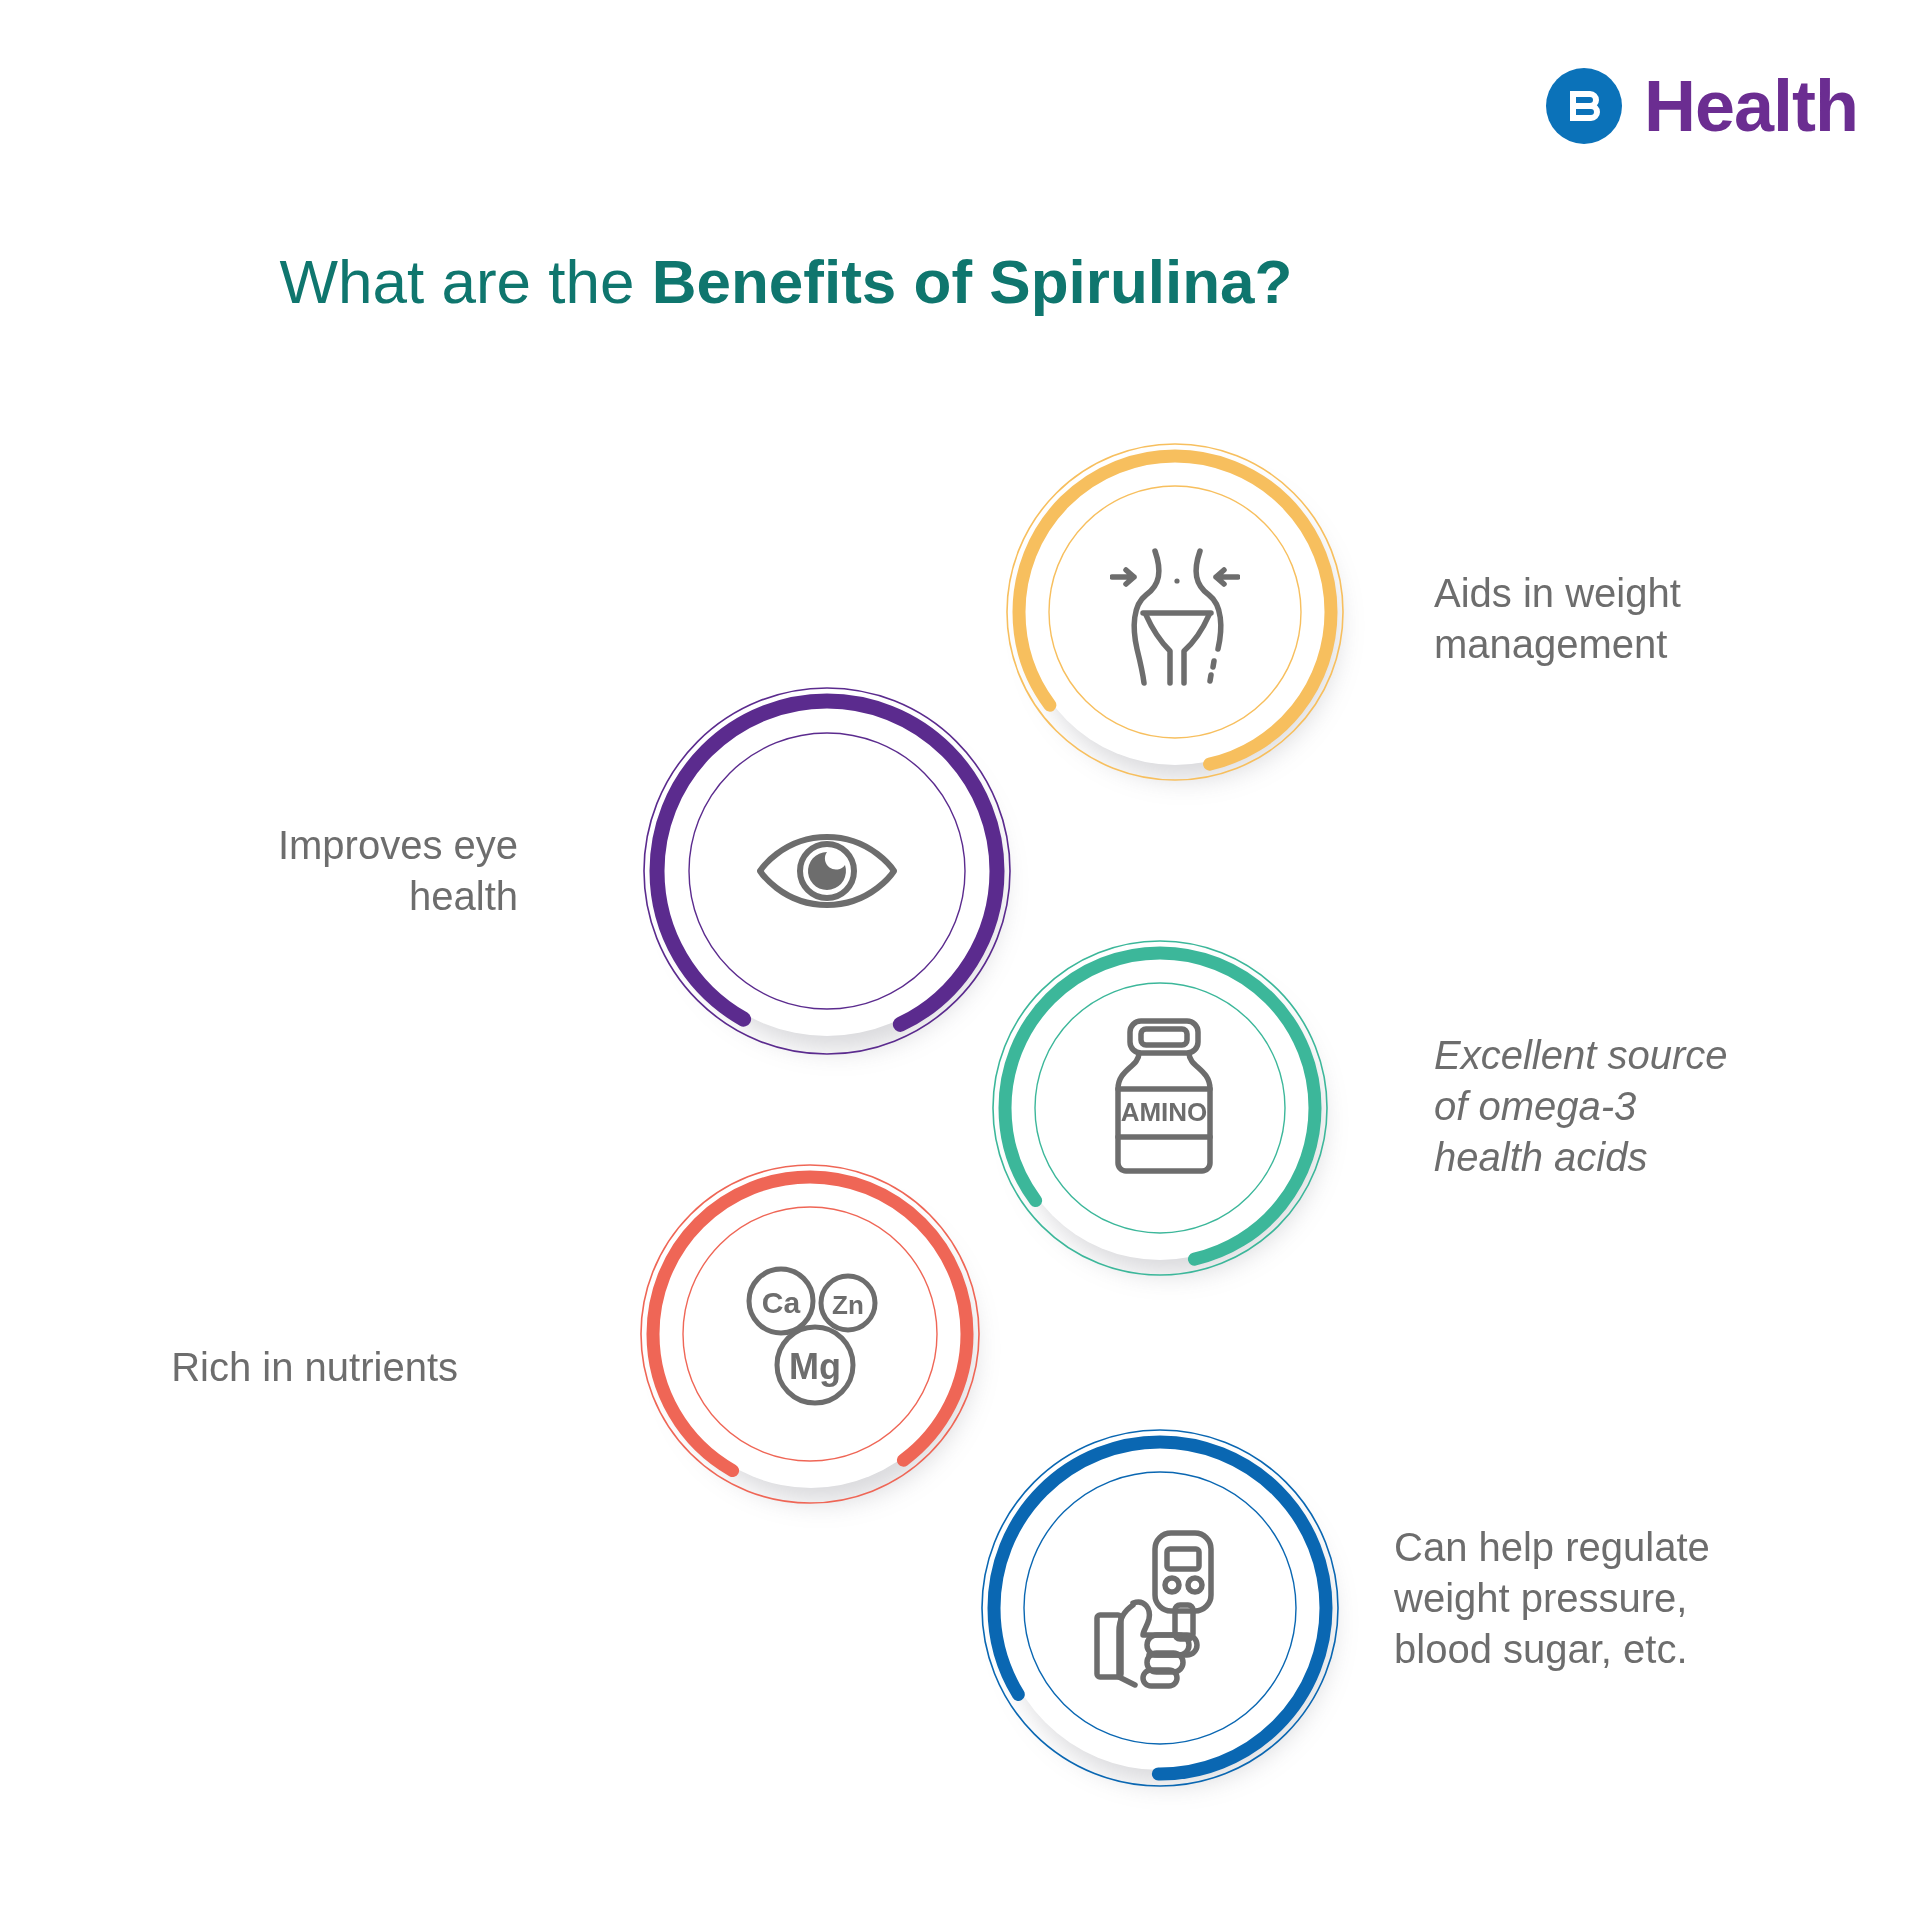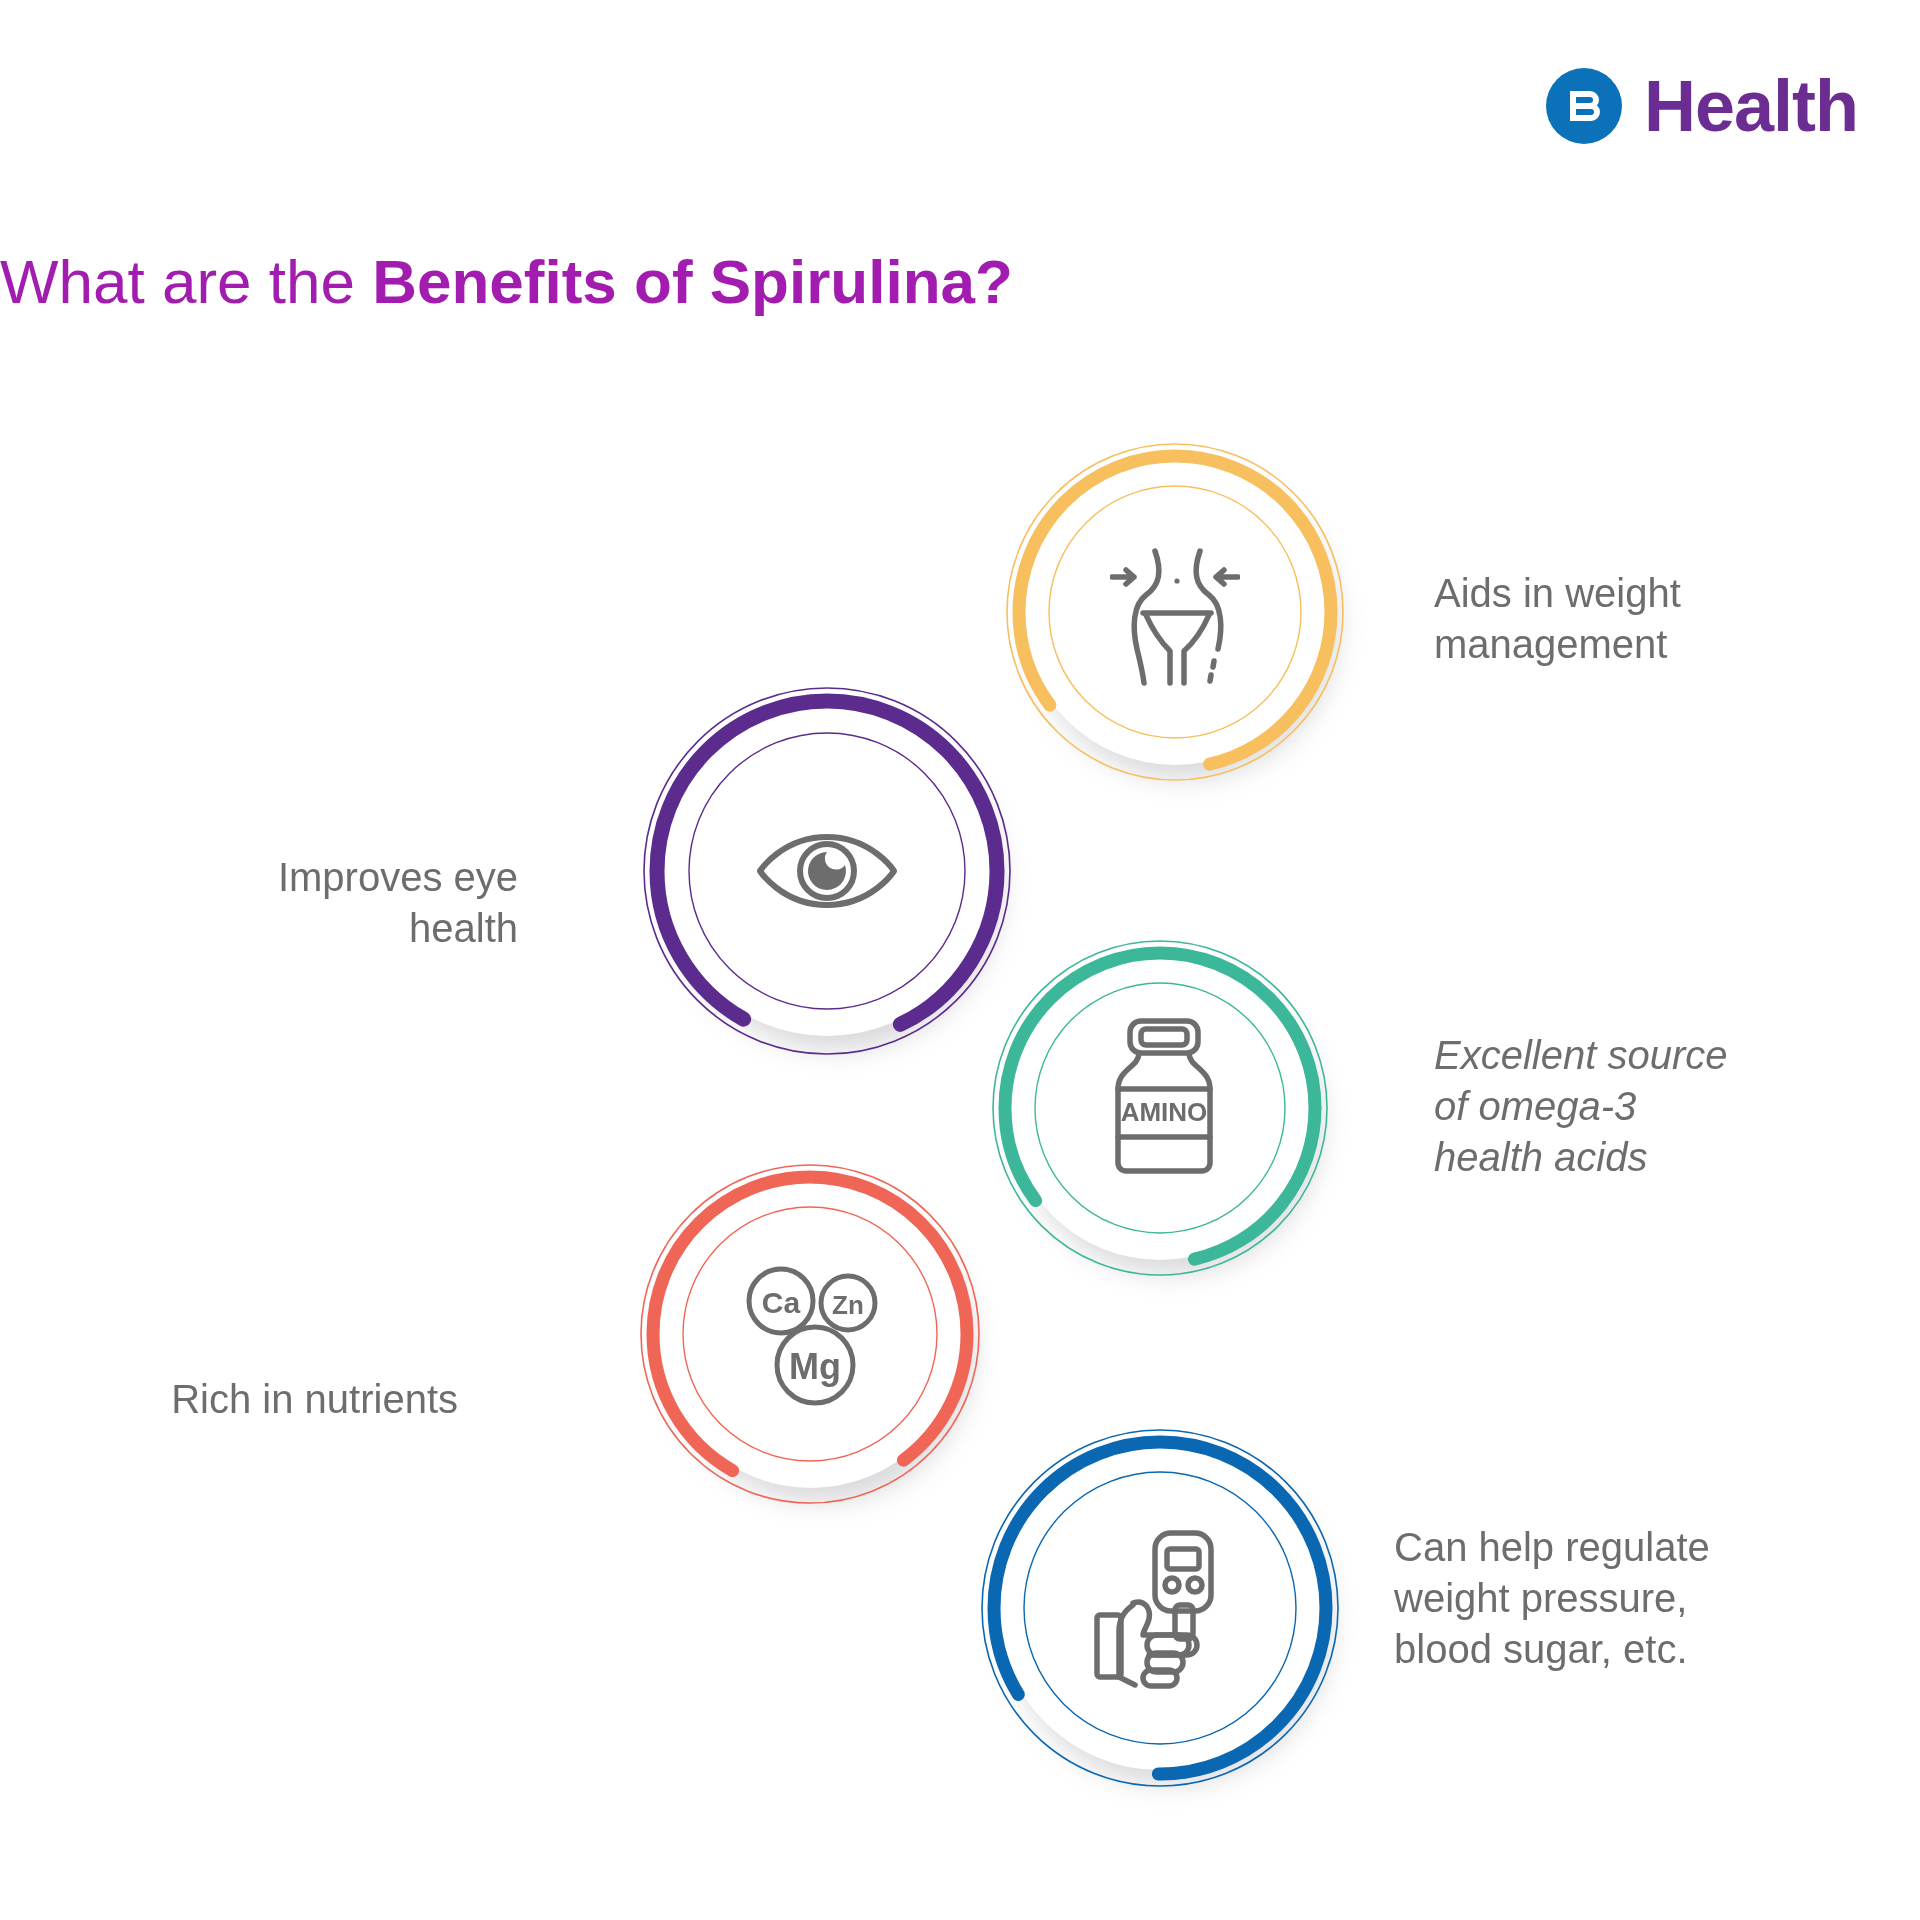--- a/index.html
+++ b/index.html
@@ -22,22 +22,22 @@
     flex:none;
   }
   #logo .mark svg{display:block}
   #logo .word{
     font-size:72px;font-weight:bold;color:#6b2d91;
     letter-spacing:-1px;line-height:1;
   }
   
   #title{
     position:absolute; top:248px; left:0; width:1572px;
-    text-align:left;
-    font-size:62px; color:#a21caf; line-height:1.1;
+    text-align:center;
+    font-size:62px; color:#0f766e; line-height:1.1;
     white-space:nowrap;
   }
   #title .light{font-weight:400;}
   #title .strong{font-weight:bold;}
 
   
   #diagram{position:absolute; inset:0;padding-left:48px;}
 
   .node{position:absolute;}
   .ring-wrap{position:absolute;}
@@ -56,21 +56,21 @@
   .icon-holder svg{display:block;}
 
   .label{
     position:absolute;
     color:#6d6d6d;
     font-size:40px;
     line-height:1.28;
     font-weight:400;
   }
   .label.right{text-align:left;}
-  .label.left{text-align:right;margin-top:32px;}
+  .label.left{text-align:right;}
 </style>
 </head>
 <body>
 
 <div id="logo">
   <span class="mark">
     <svg width="50" height="50" viewBox="0 0 50 50" aria-hidden="true">
       <path d="M11 10 h6 v30 h-6 z" fill="#ffffff"></path>
       <path d="M15 10 h16 a9 9 0 0 1 0 18 h-10 v-6 h10 a3 3 0 0 0 0-6 h-16 z" fill="#ffffff"></path>
       <path d="M15 22 h17 a9 9 0 0 1 0 18 h-17 v-6 h17 a3 3 0 0 0 0-6 h-17 z" fill="#ffffff"></path>

